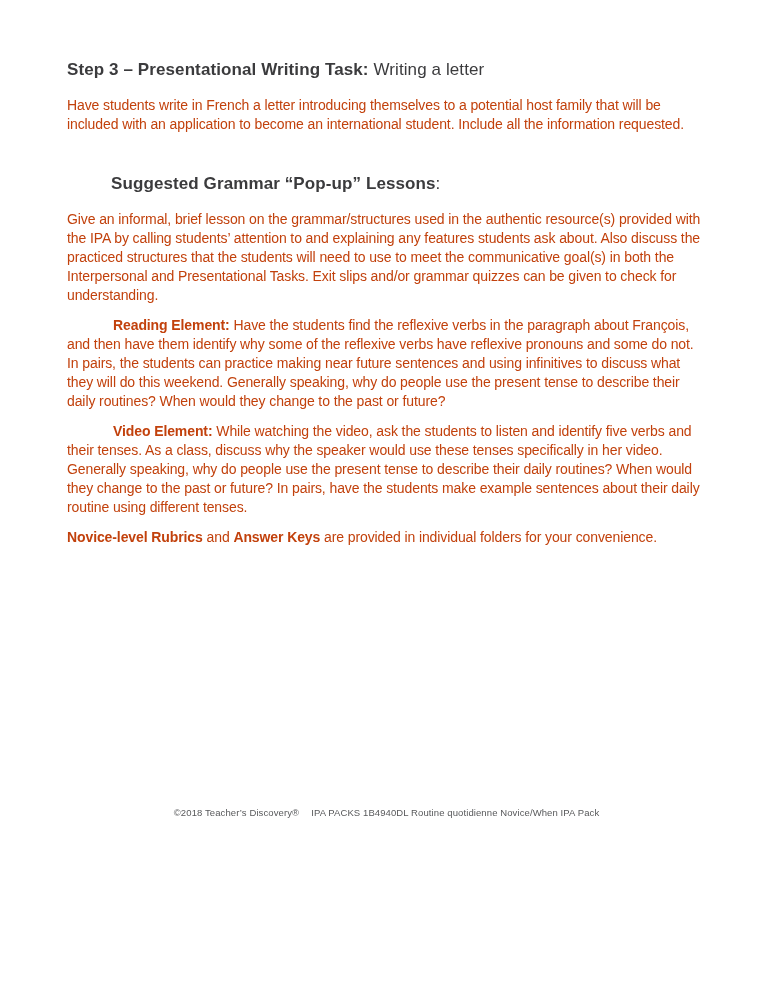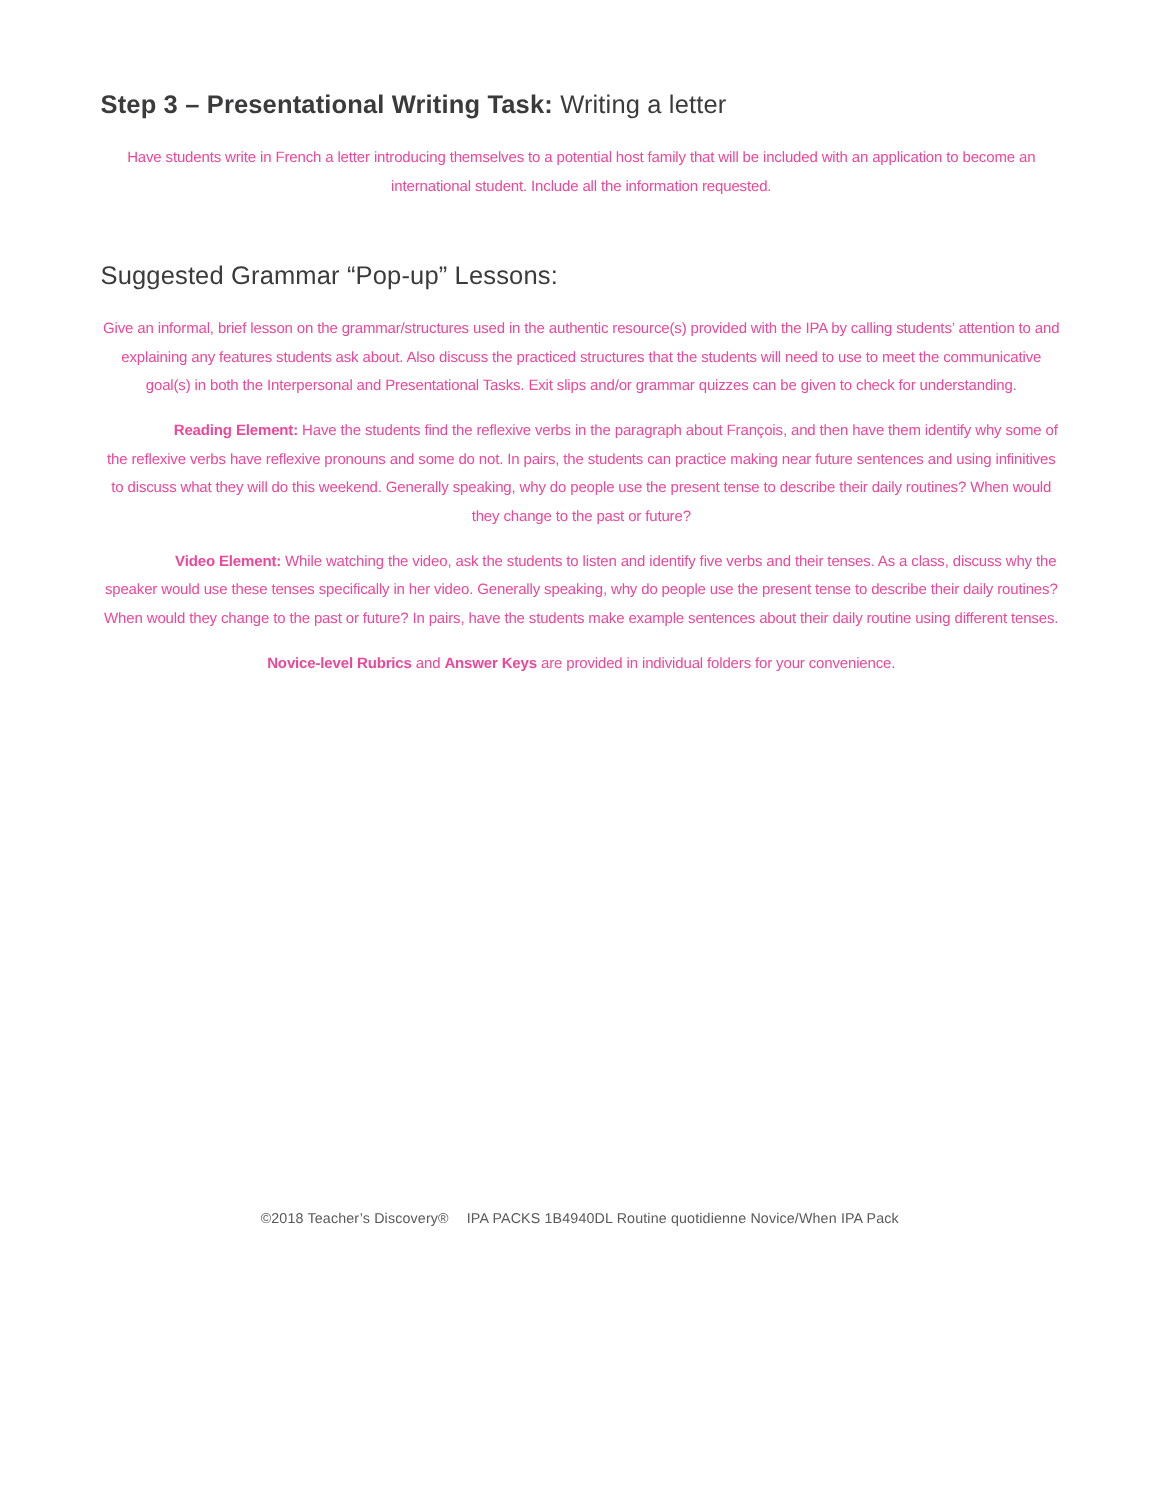--- a/index.html
+++ b/index.html
@@ -31,28 +31,27 @@
     letter-spacing: 0.1px;
   }
   .h1 .bold { font-weight: bold; }
   .h2 {
     font-size: 17px;
     font-weight: normal;
     color: #3b3b3d;
     margin: 40px 0 16px 0;
     letter-spacing: 0.1px;
   }
-  .h2 .bold { font-weight: normal; }
+  .h2 .bold { font-weight: bold; margin-left: 44px; }
   p.body {
-    font-size: 10px;
+    font-size: 14px;
     line-height: 19px;
     letter-spacing: -0.1px;
     margin: 0 0 11px 0;
-    color: #ec4899;
-    text-align: center;
+    color: #c2410c;
   }
   p.body.indent { text-indent: 46px; }
   p.body .bold { font-weight: bold; }
   p.body.last { }
   .footer {
     position: absolute;
     bottom: 34px;
     left: 0;
     width: 100%;
     text-align: center;

